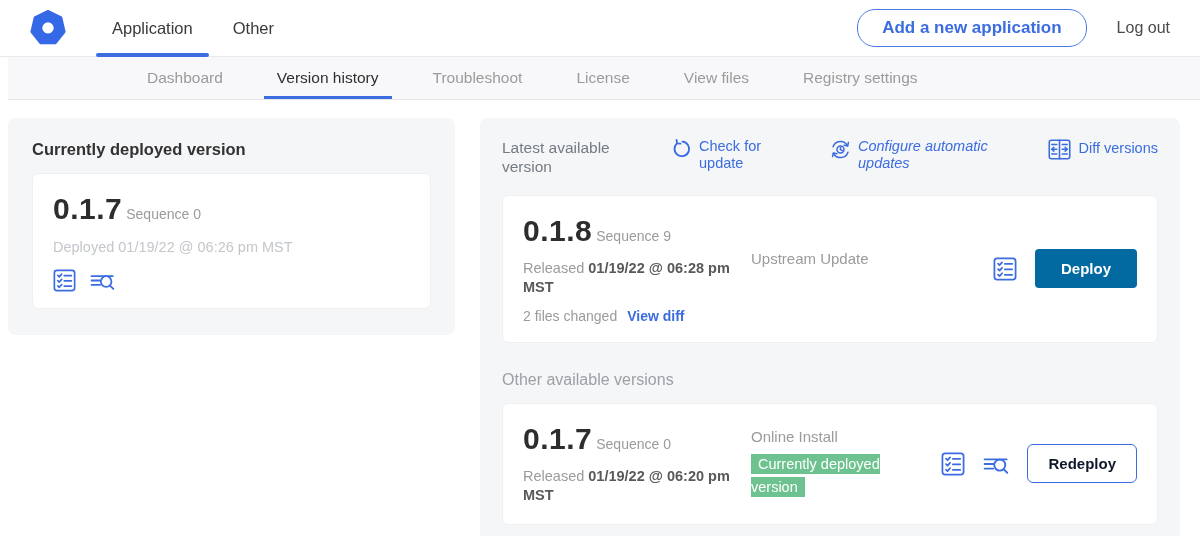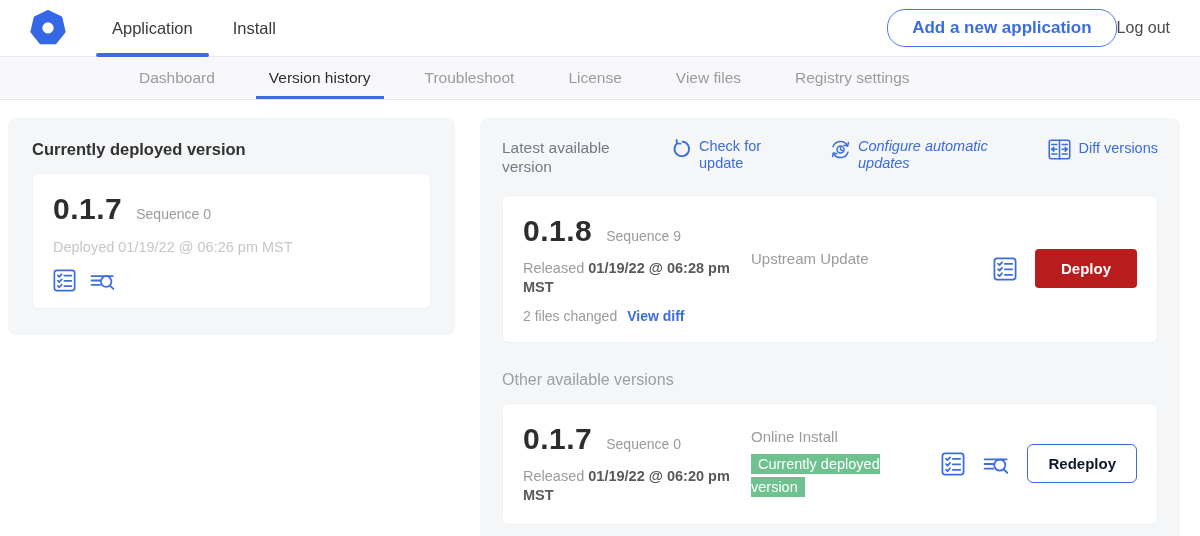--- a/index.html
+++ b/index.html
@@ -12,44 +12,44 @@
   .logo { width:36px; height:36px; margin-right:30px; flex:0 0 auto; }
   .htab { position:relative; height:57px; display:flex; align-items:center;
           padding:0 16px; font-size:16.5px; font-weight:500; color:#3a3a3a; cursor:pointer; }
   .htab + .htab { margin-left:8px; }
   .htab.active::after { content:""; position:absolute; left:0; right:0; bottom:0;
                         height:4px; background:#3b6ce0; border-radius:2px; }
   .hspacer { flex:1; }
   .add-app-btn { border:1px solid #4a7ae8; color:#3b6ce0; background:#fff;
                  border-radius:18px; padding:8px 24px; font-size:17px; font-weight:700;
                  font-family:inherit; cursor:pointer; }
-  .logout { font-size:16px; color:#4a4a4a; cursor:pointer; }
+  .logout { margin-left:30px; font-size:16px; color:#4a4a4a; cursor:pointer; }
 
   
   .subnav { height:43px; background:#f8f8fa; border-bottom:1px solid #e6e6e9;
-            display:flex; align-items:stretch; padding-left:112px; }
+            display:flex; align-items:stretch; padding-left:112px;margin-left:8px; }
   .stab { position:relative; display:flex; align-items:center; padding:0 27px;
           font-size:15.5px; color:#9b9b9b; cursor:pointer; }
   .stab.active { color:#2f2f2f; font-weight:500; }
   .stab.active::after { content:""; position:absolute; left:14px; right:14px; bottom:0;
                         height:3px; background:#3b6ce0; }
 
   
   .main { display:flex; align-items:flex-start; padding:18px 20px 0 8px; gap:25px;
           height:436px; }
   .panel { background:#f5f6f8; border-radius:8px; }
 
   
   .left-panel { width:447px; padding:22px 24px 26px 24px; flex:0 0 auto; }
   .left-title { font-size:16.5px; font-weight:700; color:#323232; }
   .card { background:#fff; border:1px solid #f0f0f2; border-radius:6px; }
   .deployed-card { margin-top:14px; padding:18px 20px 16px 20px; }
   .ver-row { display:flex; align-items:baseline; }
   .ver-num { font-size:30px; font-weight:700; color:#2d2d2d; letter-spacing:.5px; }
-  .ver-seq { font-size:14px; color:#9b9b9b; margin-left:14px; }
+  .ver-seq { font-size:14px; color:#9b9b9b; margin-left:4px; }
   .deployed-text { margin-top:13px; font-size:14.5px; color:#c3c7cb; }
   .icon-row { margin-top:14px; display:flex; gap:14px; align-items:center; }
   .blue-icon { color:#3b6ce0; display:inline-flex; cursor:pointer; }
 
   
   .right-panel { flex:1; min-height:420px; padding:20px 22px; }
   .rp-header { display:flex; align-items:flex-start;justify-content:flex-end; }
   .rp-title { width:128px; font-size:15.5px; color:#737b83; line-height:1.25; }
   .rp-link { display:flex; align-items:flex-start; color:#3b6ce0; font-size:14.5px;
              font-weight:500; line-height:1.2; cursor:pointer; }
@@ -63,21 +63,21 @@
   .ver-card { margin-top:18px; padding:18px 20px; display:flex; align-items:flex-start; }
   .vc-col1 { width:218px; flex:0 0 auto; }
   .released { margin-top:11px; font-size:14.5px; line-height:1.35; color:#9b9b9b; }
   .released b { color:#58595b; font-weight:700; }
   .files-row { margin-top:10px; font-size:14px; color:#9b9b9b; }
   .view-diff { color:#3b6ce0; font-weight:700; margin-left:10px; cursor:pointer; }
   .vc-col2 { flex:1; padding-left:10px; padding-top:6px; font-size:15px;
              font-weight:500; color:#9b9b9b; }
   .vc-col2.center-src { padding-top:36px; }
   .vc-col3 { display:flex; align-items:center; gap:18px; align-self:center; flex:0 0 auto; }
-  .deploy-btn { background:#b91c1c; color:#fff; border:none; border-radius:4px;
+  .deploy-btn { background:#0369a1; color:#fff; border:none; border-radius:4px;
                 padding:11px 26px; font-size:15px; font-weight:700;
                 font-family:inherit; cursor:pointer; }
   .redeploy-btn { background:#fff; color:#0f172a; border:1px solid #3b6ce0;
                   border-radius:6px; padding:10px 20px; font-size:15px; font-weight:700;
                   font-family:inherit; cursor:pointer; }
   .other-title { margin-top:28px; font-size:16px; color:#9ba0a5; }
   .other-card { margin-top:14px; }
   .badge-wrap { width:150px; margin-top:8px; line-height:1.5; }
   .green-badge { background:#6ec28f; color:#fff; font-size:14.5px; font-weight:500;
                  padding:2px 7px; }
@@ -87,21 +87,21 @@
 
 <div class="header">
   <svg class="logo" viewBox="0 0 36 36">
     <path d="M18 1 L31.3 7.4 L34.6 21.8 L25.4 33.3 L10.6 33.3 L1.4 21.8 L4.7 7.4 Z
              M18 11.3 a6.6 6.6 0 1 0 0.01 0 Z" fill="#3468e6" stroke="#3468e6" stroke-width="2" stroke-linejoin="round" fill-rule="evenodd"></path>
   </svg>
   <div class="htab active">
     <span>Application</span>
   </div>
   <div class="htab">
-    <span>Install</span>
+    <span>Other</span>
   </div>
   <div class="hspacer"></div>
   <button class="add-app-btn">Add a new application</button>
   <div class="logout">Log out</div>
 </div>
 
 <div class="subnav">
   <div class="stab">
       <span>Dashboard</span>
     </div>

